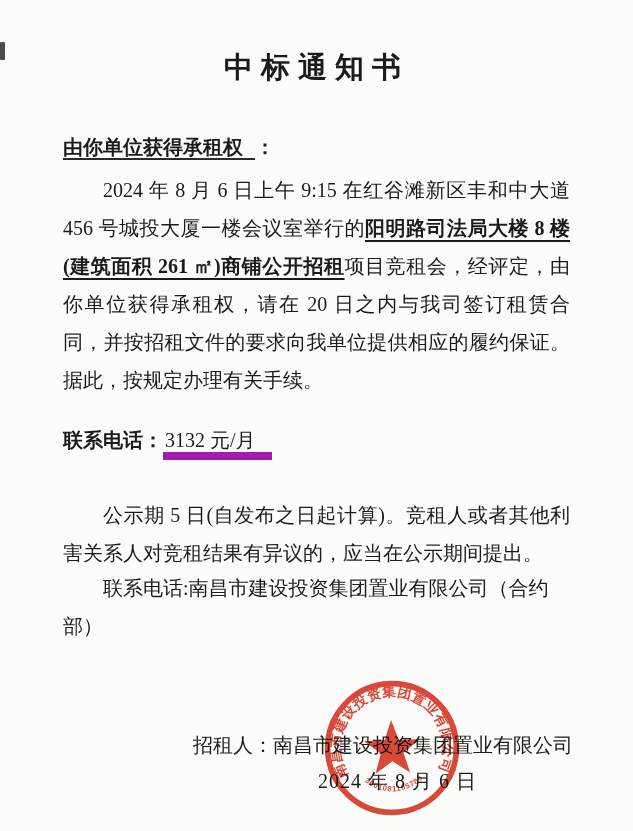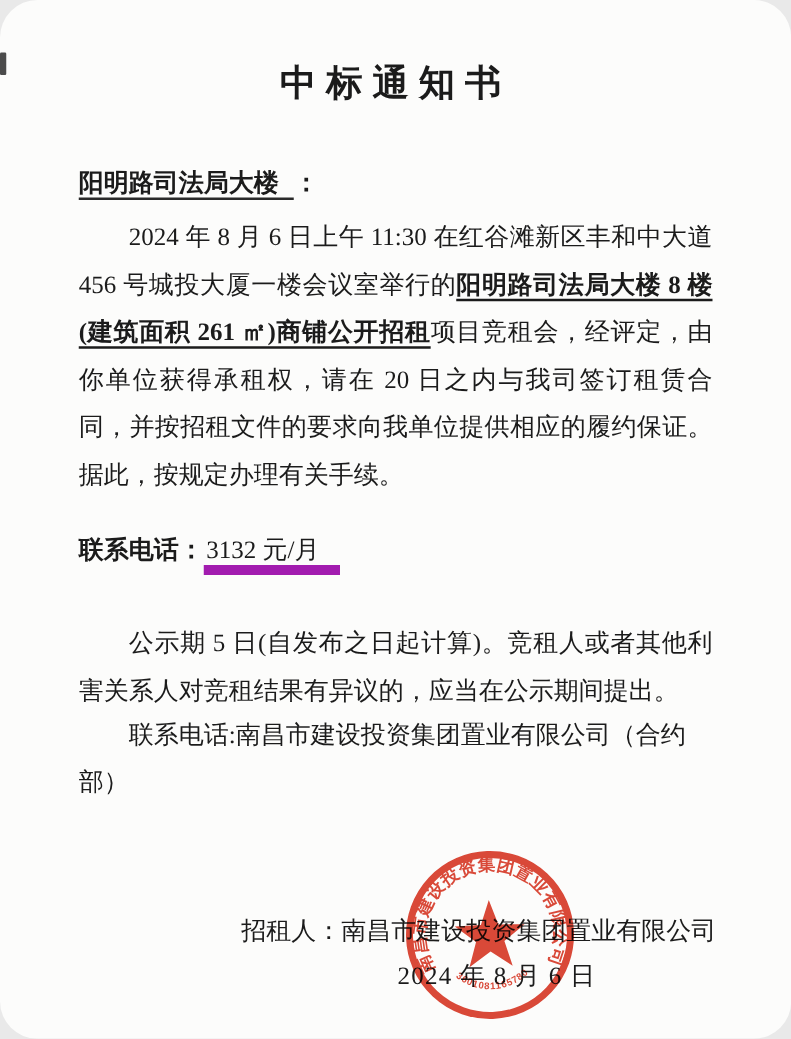--- a/index.html
+++ b/index.html
@@ -4,21 +4,20 @@
 <style>
   html,body{margin:0;padding:0;background:#e9e9e9;}
   .page{
     position:relative;
     width:633px;height:831px;
     background:#fcfcfb;
     font-family:"Liberation Serif","DejaVu Serif",serif;
     color:#1b1b1b;
     overflow:hidden;
     margin:0 auto;
-    border-radius:30px;
   }
   .title{
     position:absolute;top:46px;left:0;width:100%;
     text-align:center;
     font-size:29px;font-weight:700;
     letter-spacing:8px;
     line-height:42px;
   }
   .addressee{
     position:absolute;top:128px;left:63px;width:507px;
@@ -76,25 +75,25 @@
 </head>
 <body>
 
 <div class="page">
 
   <div class="scan-artifact"></div>
 
   <div class="title">中标通知书</div>
 
   <div class="addressee">
-    <span class="addr-name">阳明路司法局大楼</span><span>：</span>
+    <span class="addr-name">由你单位获得承租权</span><span>：</span>
   </div>
 
   <div class="para para1">
-    <span>2024 年 8 月 6 日上午 11:30 在红谷滩新区丰和中大道 456 号城投大厦一楼会议室举行的</span><span class="bu">阳明路司法局大楼 8 楼(建筑面积 261 ㎡)商铺公开招租</span><span>项目竞租会，经评定，由你单位获得承租权，请在 20 日之内与我司签订租赁合同，并按招租文件的要求向我单位提供相应的履约保证。据此，按规定办理有关手续。</span>
+    <span>2024 年 8 月 6 日上午 9:15 在红谷滩新区丰和中大道 456 号城投大厦一楼会议室举行的</span><span class="bu">阳明路司法局大楼 8 楼(建筑面积 261 ㎡)商铺公开招租</span><span>项目竞租会，经评定，由你单位获得承租权，请在 20 日之内与我司签订租赁合同，并按招租文件的要求向我单位提供相应的履约保证。据此，按规定办理有关手续。</span>
   </div>
 
   <div class="result-line">
     <span class="result-label">联系电话：</span><span class="result-value">3132 元/月</span>
   </div>
 
   <div class="para para2">公示期 5 日(自发布之日起计算)。竞租人或者其他利害关系人对竞租结果有异议的，应当在公示期间提出。</div>
 
   <div class="single-line supervisor-line">联系电话:南昌市建设投资集团置业有限公司（合约部）</div>
 

